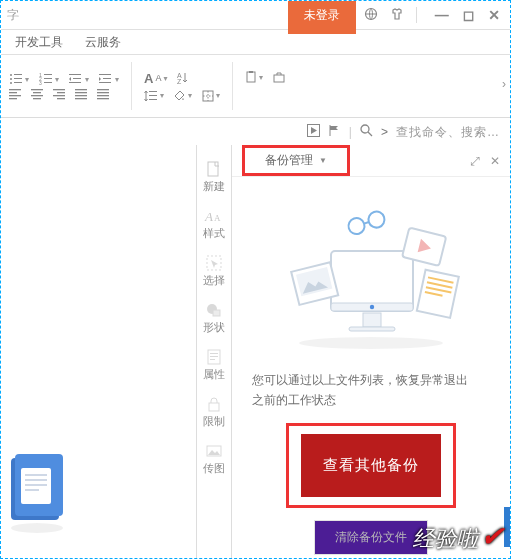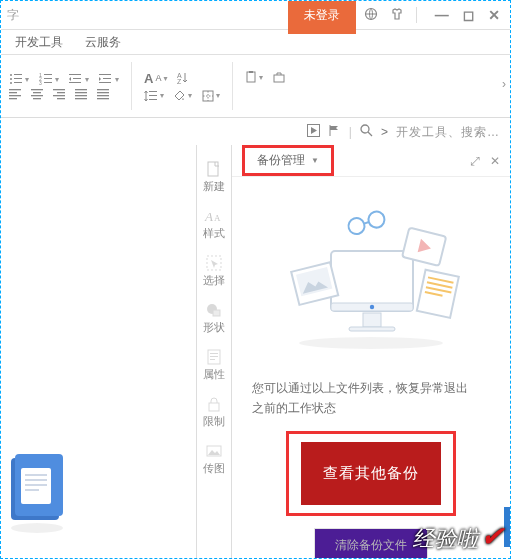--- a/index.html
+++ b/index.html
@@ -37,25 +37,25 @@
   .docarea{flex:0 0 195px;border-right:1px solid #ddd;position:relative;background:#fff}
   .folder{position:absolute;left:6px;bottom:20px}
   .folder svg{display:block}
 
   .rail{flex:0 0 34px;border-right:1px solid #ddd;display:flex;flex-direction:column;align-items:center;padding-top:16px;gap:14px;color:#777}
   .rail-item{display:flex;flex-direction:column;align-items:center;gap:2px;font-size:11px;color:#8a8a8a}
   .rail-item svg{opacity:.55}
 
   .panel{flex:1;position:relative;display:flex;flex-direction:column}
   .panel-hdr{height:36px;display:flex;align-items:center;justify-content:space-between;padding:0 10px;border-bottom:1px solid #eee}
-  .backup-title{border:3px solid #e33;padding:4px 12px;display:inline-flex;align-items:center;gap:6px;color:#666;font-size:12px}
+  .backup-title{border:3px solid #e33;padding:4px 20px;display:inline-flex;align-items:center;gap:6px;color:#666;font-size:12px}
   .panel-hdr-controls{display:flex;gap:10px;color:#999;font-size:12px}
   .panel-body{flex:1;padding:18px 16px 10px;display:flex;flex-direction:column;align-items:center;position:relative}
   .illus{margin-top:6px}
-  .msg{color:#6f6f6f;font-size:12px;line-height:1.7;margin-top:24px;align-self:stretch;padding:0 4px}
+  .msg{color:#6f6f6f;font-size:12px;line-height:1.7;margin-top:16px;align-self:stretch;padding:0 4px}
   .actions{margin-top:12px;display:flex;flex-direction:column;align-items:center;gap:12px}
   .primary-btn{background:#b91c1c;color:#fff;border:none;padding:22px 22px;font-size:15px;letter-spacing:1px}
   .callout{border:3px solid #e33;padding:8px 12px;display:inline-block}
   .sec-btn{background:#4c1d95;border:1px solid #e3e3e3;color:#b8b8b8;padding:8px 20px;font-size:12px}
   .blue-edge{position:absolute;right:0;top:330px;width:6px;height:40px;background:#2f7dd1}
 
   .watermark{position:absolute;right:6px;bottom:4px;font-family:Arial,sans-serif;color:#fff;text-shadow:0 0 3px #000,0 0 3px #000;font-weight:normal;pointer-events:none}
   .watermark .top{font-size:22px;font-style:italic}
   .watermark .check{color:#d8171b;font-size:28px;margin-left:2px}
   .watermark .url{font-size:13px;font-style:italic;letter-spacing:.5px;color:#fff}
@@ -257,21 +257,21 @@
     <span><svg width="13" height="13">
           <path d="M2 1v11" stroke="#888"></path>
           <path d="M2 2h8l-2 2 2 2H2z" fill="#888"></path>
         </svg></span>
     <span class="sep">|</span>
     <span><svg width="13" height="13">
           <circle cx="5" cy="5" r="4" fill="none" stroke="#888" stroke-width="1.3"></circle>
           <line x1="8" y1="8" x2="12" y2="12" stroke="#888" stroke-width="1.3"></line>
         </svg></span>
     <span>&gt;</span>
-    <span class="search-hint">开发工具、搜索…</span>
+    <span class="search-hint">查找命令、搜索…</span>
   </div>
 
   <div class="body">
 
     <div class="docarea">
       <div class="folder">
         <svg width="64" height="90">
           <rect x="4" y="10" width="48" height="62" rx="4" fill="#3e78c9"></rect>
           <rect x="8" y="6" width="48" height="62" rx="4" fill="#4f8ddf"></rect>
           <rect x="14" y="20" width="30" height="36" rx="2" fill="#fff"></rect>

